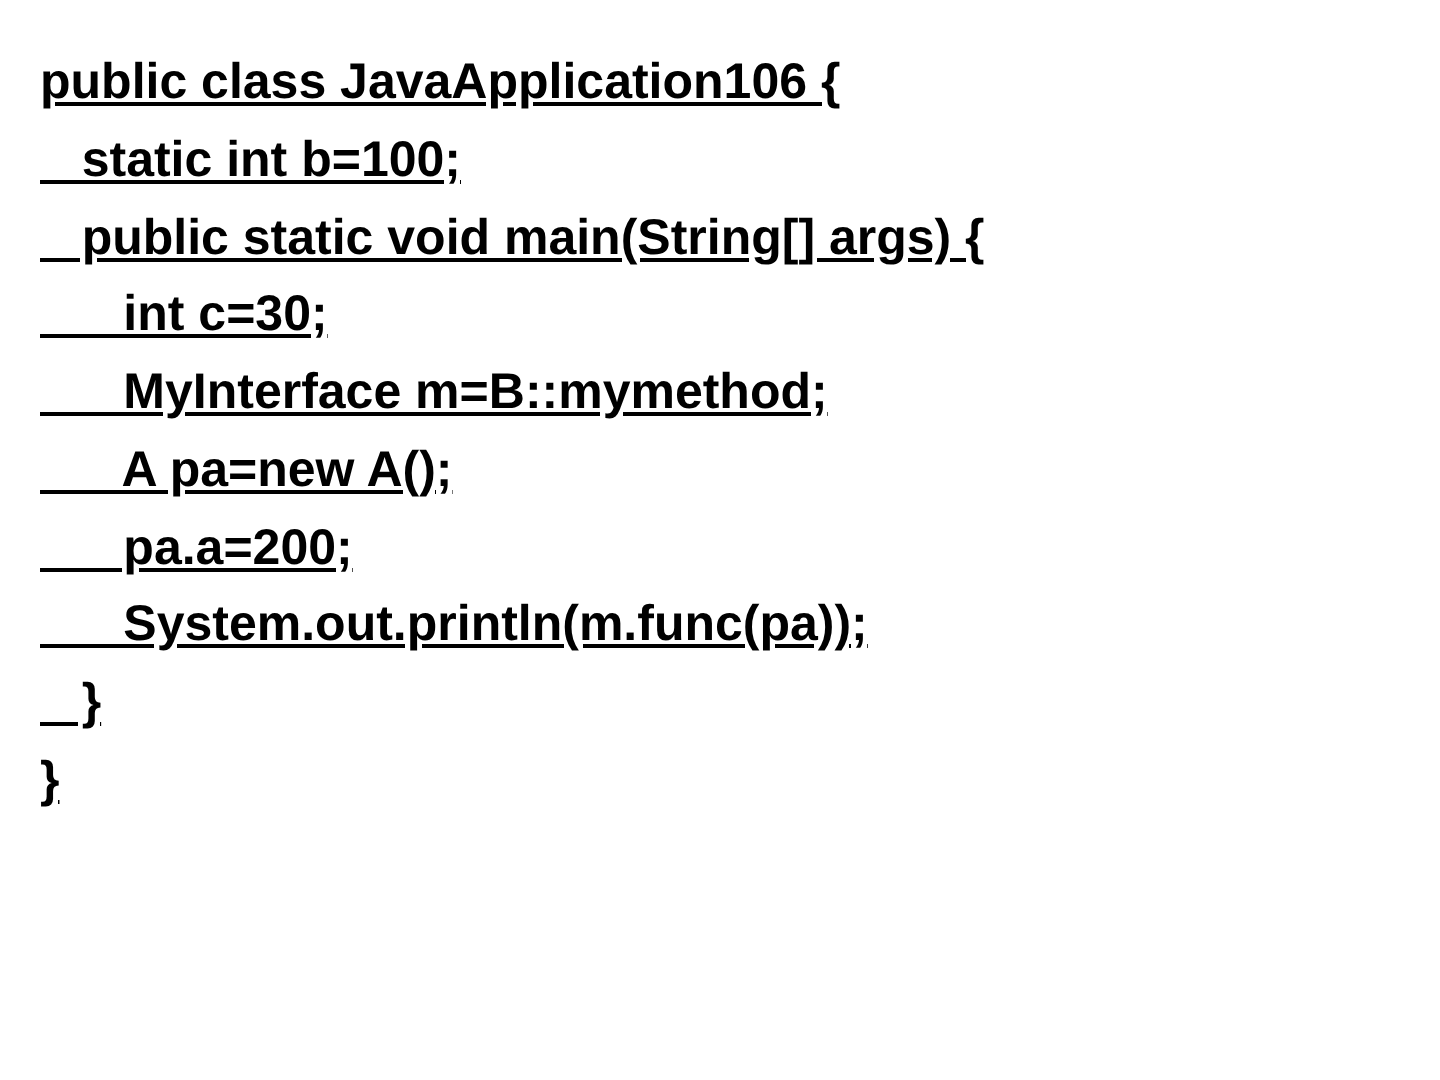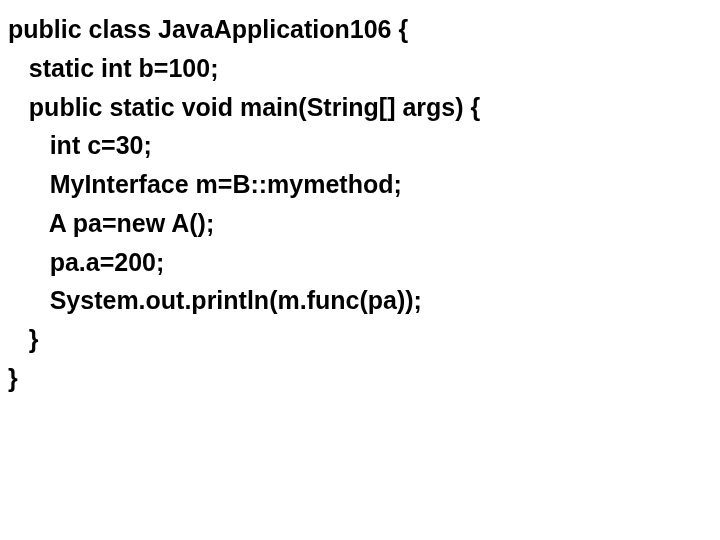--- a/index.html
+++ b/index.html
@@ -4,28 +4,29 @@
 <style>
   html, body {
     margin: 0;
     padding: 0;
     width: 720px;
     height: 540px;
     background: #ffffff;
     overflow: hidden;
   }
   pre.code {
-    margin: 0;
+    margin: 12px;
     padding: 10px 8px;
     font-family: Arial, "Helvetica Neue", Helvetica, sans-serif;
     font-size: 25px;
     line-height: 1.55;
     font-weight: 700;
     color: #000;
     white-space: pre;
+    text-decoration: underline;
   }
 </style>
 </head>
 <body>
 
 <pre class="code"><span>public class JavaApplication106 {</span>
 <span>   static int b=100;</span>
 <span>   public static void main(String[] args) {</span>
 <span>      int c=30;</span>
 <span>      MyInterface m=B::mymethod;</span>

